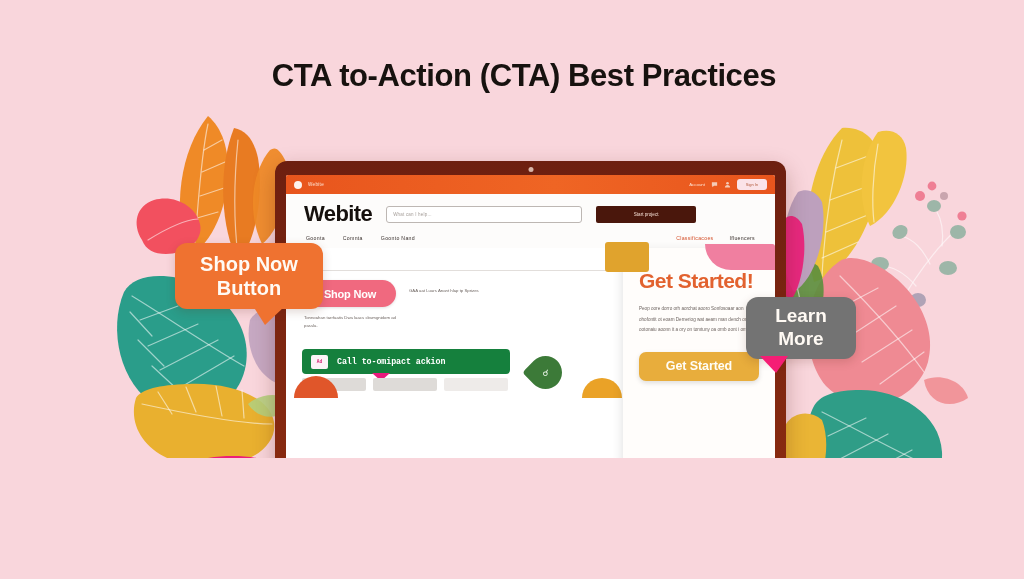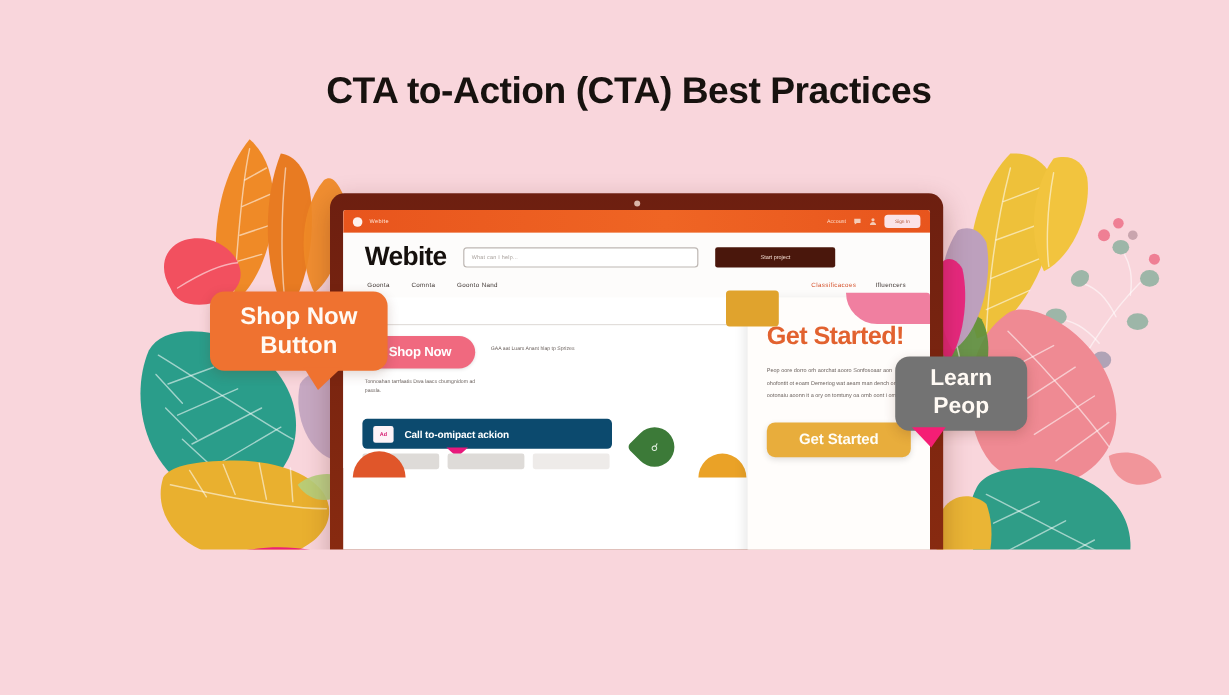--- a/index.html
+++ b/index.html
@@ -501,21 +501,21 @@
           <div class="cta-row">
             <div class="cta-col">
               <div class="cta-btn" id="ctaBtn0" style="background: rgb(240, 105, 127);">Shop Now</div>
               <div class="cta-caption">Tonnoahan tarrfaatis Dwa laacs cbumgnidom ad passla.</div>
             </div>
             <div class="cta-col">
               <div class="cta-caption">GAA aat Luars Anant hlap tp Sprizes</div>
             </div>
           </div>
 
-          <div class="banner" style="background: #0c4a6e;">
+          <div class="banner" style="background: #15803d; font-family: Liberation Mono, monospace;">
             <span class="banner-badge">Ad</span>
             <span class="banner-text">Call to-omipact ackion</span>
             <span class="banner-tail" style="border-top-color: rgb(232, 25, 124);"></span>
           </div>
 
           <div class="tile-row">
             <div class="tile">
                 <span class="tile-text">Vetidand doama</span>
               </div>
             <div class="tile"></div>
@@ -549,18 +549,18 @@
     <span>
       <span>Shop Now</span><br>
       <span>Button</span>
     </span>
     <span class="bubble-tail" style="border-top-color: rgb(239, 114, 48);"></span>
   </div>
 
   <div class="bubble" id="bubble-learn" style="background: #737373;">
     <span>
       <span>Learn</span><br>
-      <span>Peop</span>
+      <span>More</span>
     </span>
     <span class="bubble-tail" style="border-top-color: rgb(245, 30, 117);"></span>
   </div>
 
 </div>
 
 </body></html>

